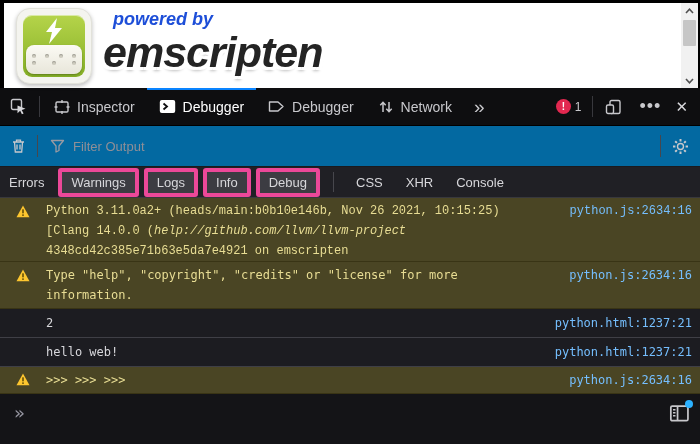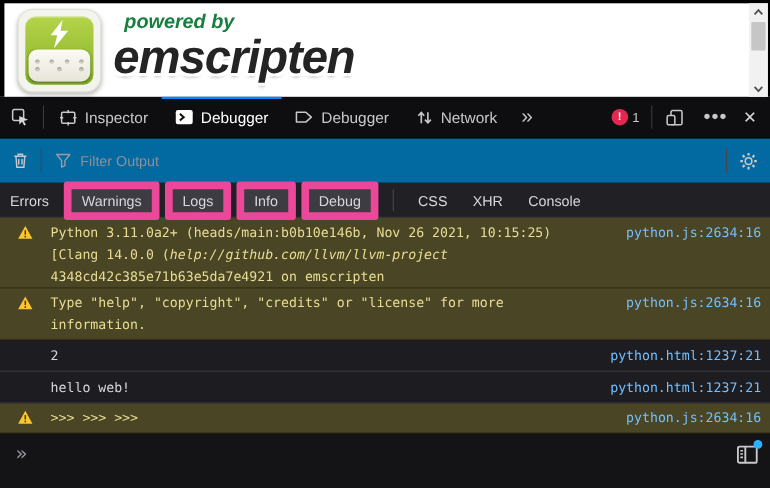--- a/index.html
+++ b/index.html
@@ -8,21 +8,21 @@
 
   
   .webpage { position:relative; height:88px; background:#ffffff; border:solid #000; border-width:3px 2px 0 4px; }
   .logo-badge { position:absolute; left:12px; top:5px; width:76px; height:76px; background:#f4f4ef; border:1px solid #e2e2da; border-radius:14px; box-shadow:0 2px 4px rgba(0,0,0,.25); padding:6px; }
   .logo-green { position:relative; width:100%; height:100%; border-radius:9px; background:linear-gradient(#b5d44a,#85af26); box-shadow:inset 0 1px 0 rgba(255,255,255,.5); }
   .bolt { position:absolute; left:50%; top:3px; transform:translateX(-50%); }
   .pod { position:absolute; left:3px; right:3px; bottom:3px; height:46%; background:linear-gradient(#fbfaf4,#e8e6da); border-radius:8px; box-shadow:0 1px 2px rgba(0,0,0,.3); display:flex; flex-direction:column; justify-content:center; gap:3px; padding:0 6px; }
   .dotrow { display:flex; justify-content:space-between; }
   .dot { width:4px; height:4px; border-radius:50%; background:#cfcdc0; box-shadow:inset 0 1px 1px rgba(0,0,0,.25); }
   .logo-text { position:absolute; left:99px; top:6px; }
-  .powered { font-style:italic; font-weight:bold; font-size:18px; color:#15803d; letter-spacing:0; margin-left:10px;
+  .powered { font-style:italic; font-weight:bold; font-size:18px; color:#1d4ed8; letter-spacing:0; margin-left:10px;
              text-shadow:-2px -2px 0 #fff, 2px -2px 0 #fff, -2px 2px 0 #fff, 2px 2px 0 #fff; }
   .brand { font-style:italic; font-weight:bold; font-size:43px; line-height:44px; color:#242424; letter-spacing:-1px;
            text-shadow:-3px -3px 0 #fff, 3px -3px 0 #fff, -3px 3px 0 #fff, 3px 3px 0 #fff, 0 4px 3px rgba(0,0,0,.25); }
 
   
   .scrollbar { position:absolute; top:0; right:0; width:17px; height:85px; background:#f1f1f1; display:flex; flex-direction:column; align-items:center; }
   .sb-btn { width:17px; height:15px; display:flex; align-items:center; justify-content:center; color:#505050; }
   .sb-thumb { width:13px; height:26px; background:#c6c6c6; border-radius:1px; margin-top:2px; }
   .sb-spacer { flex:1; }
 
@@ -46,34 +46,34 @@
   .filterbar { height:41px; background:#0369a1; border-bottom:1px solid #1a1a1e; display:flex; align-items:center; }
   .fb-btn { padding:0 11px; display:flex; align-items:center; cursor:pointer; }
   .fb-sep { width:1px; height:22px; background:#47474d; }
   .filter-field { flex:1; display:flex; align-items:center; gap:8px; padding-left:12px; }
   .filter-input { flex:1; background:transparent; border:none; outline:none; color:#d7d7db; font-size:13px; font-family:"Liberation Sans",sans-serif; }
   .filter-input::placeholder { color:#8f8f97; }
 
   
   .levelbar { height:31px; background:#202025; border-bottom:1px solid #38383d; display:flex; align-items:center; gap:5px; font-size:13px; color:#d7d7db; }
   .lvl { padding:3px 9px; border-radius:3px; cursor:pointer; }
-  .lvl.on { background:#3c3c42; border:7px solid #ec4899; }
+  .lvl.on { background:#3c3c42; border:4px solid #ec4899; }
   .lvl-sep { width:1px; height:20px; background:#47474d; margin:0 8px; }
   .cat { padding:3px 9px; cursor:pointer; }
 
   
   .messages { font-family:"DejaVu Sans Mono", monospace; font-size:12px; }
   .msg { display:flex; align-items:flex-start; }
   .msg .icon-col { width:46px; flex:none; display:flex; justify-content:center; padding-top:4px; }
   .msg .body { flex:1; max-width:462px; line-height:20px; word-wrap:break-word; }
   .msg .src { margin-left:auto; padding:0 8px 0 6px; line-height:20px; color:#75bfff; text-decoration:none; white-space:nowrap; cursor:pointer; }
   .msg.warn { background:#4a4524; color:#e8dd94; border-bottom:1px solid #393415; }
   .msg.warn .body i { font-style:italic; }
   .msg.log { background:#1c1c21; color:#d7d7db; border-bottom:1px solid #3f3f46; }
-  .m0 { padding:3px 0 0 0; height:64px; }
+  .m0 { padding:3px 0 0 0; height:64px;font-family:Liberation Mono, monospace; }
   .m1 { padding:3px 0 0 0; height:47px; }
   .m2, .m3 { padding:4px 0; height:29px; }
   .m2 .icon-col, .m3 .icon-col { padding-top:0; }
   .m4 { padding:3px 0; height:27px; }
   .m4 .icon-col { padding-top:3px; }
 
   
   .inputrow { height:50px; background:#141417; display:flex; align-items:flex-start; position:relative; }
   .prompt { color:#9595a0; font-size:18px; line-height:18px; padding:10px 0 0 14px; font-family:"DejaVu Sans", sans-serif; }
   .editor-toggle { position:absolute; right:9px; top:9px; width:22px; height:22px; cursor:pointer; }

